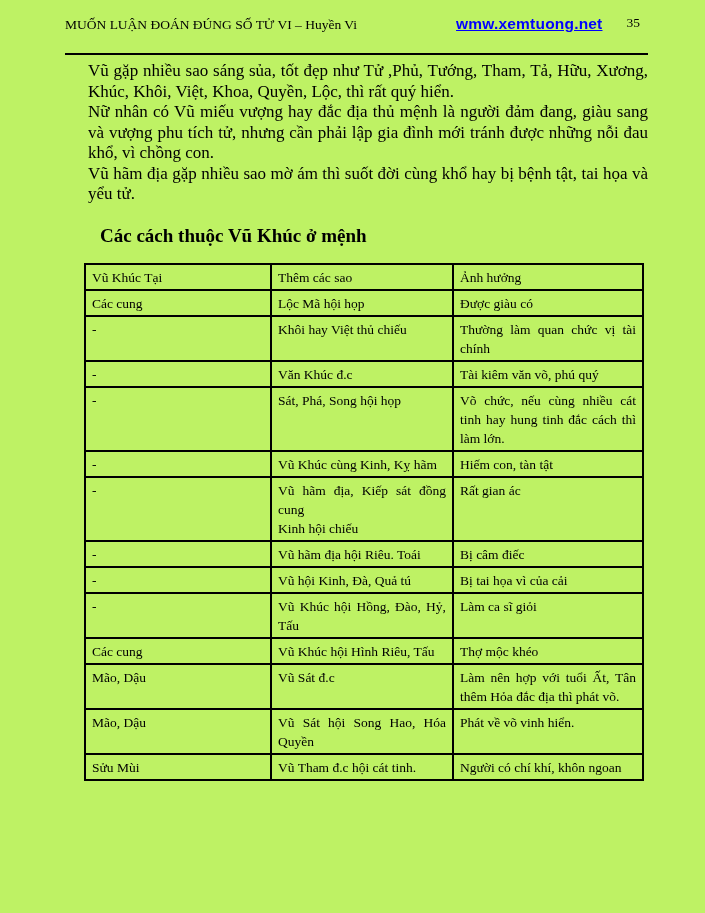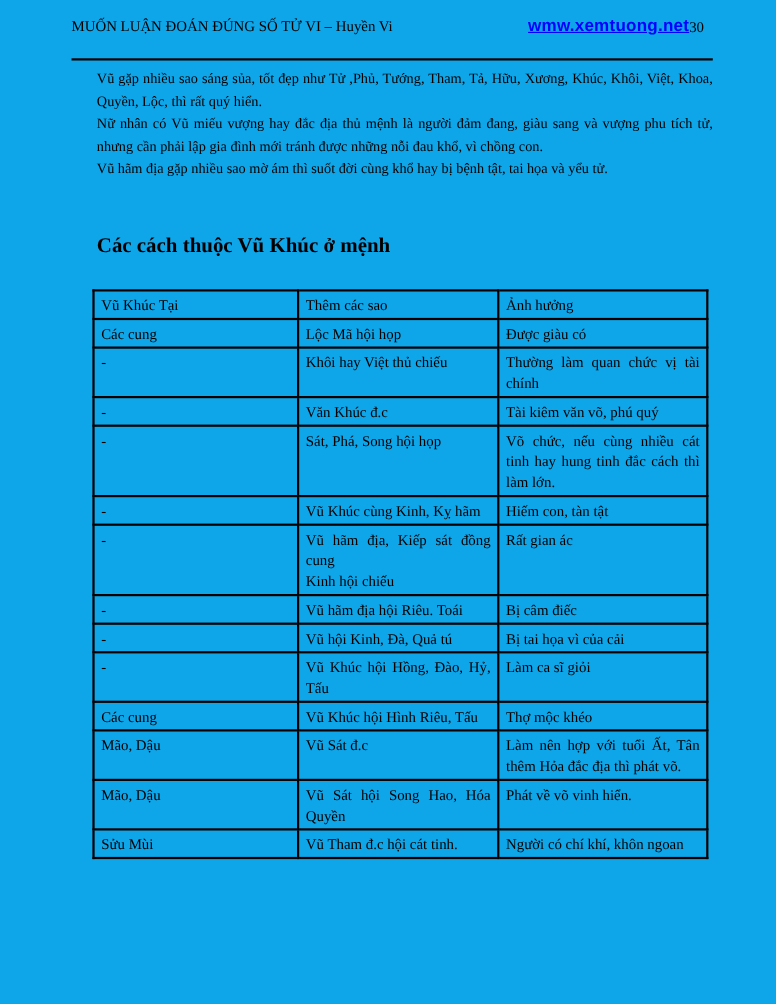--- a/index.html
+++ b/index.html
@@ -1,67 +1,67 @@
 <!DOCTYPE html>
 <html><head>
 <meta charset="utf-8">
 <style>
   * { box-sizing: border-box; }
   html, body { margin: 0; padding: 0; background: #ffffff; }
   .page {
     position: relative;
     width: 705px;
     height: 913px;
-    background: #0ea5e9;
+    background: #bef264;
     color: #000000;
     font-family: "Liberation Serif", serif;
     overflow: hidden;
   }
   .header {
     position: absolute;
     left: 65px;
     top: 15px;
     width: 575px;
     display: flex;
     justify-content: space-between;
     align-items: baseline;
     font-size: 13.5px;
     white-space: nowrap;
   }
-  .header-right { display: flex; align-items: flex-end; }
+  .header-right { display: flex; align-items: flex-start; gap: 24px; }
   .site-link {
     font-family: "Liberation Sans", sans-serif;
     font-weight: bold;
     font-size: 15.5px;
     text-decoration: underline;
     letter-spacing: 0.2px;
   }
   .page-num { font-size: 13.5px; }
   .rule {
     position: absolute;
     left: 65px;
     top: 53px;
     width: 583px;
     border-top: 2px solid #000000;
   }
   .body-text {
     position: absolute;
     left: 88px;
     top: 61px;
     width: 560px;
-    font-size: 13px;
+    font-size: 17px;
     line-height: 20.5px;
     text-align: justify;
   }
   .body-text p { margin: 0; }
   .section-heading {
     position: absolute;
     left: 88px;
     top: 213px;
-    margin: 0;
+    margin: 12px;
     font-size: 19px;
     font-weight: bold;
     white-space: nowrap;
   }
   table.doc-table {
     position: absolute;
     left: 84px;
     top: 263px;
     width: 558px;
     border-collapse: collapse;
@@ -80,21 +80,21 @@
 </style>
 </head>
 <body>
 
 <div class="page">
 
   <div class="header">
     <span>MUỐN LUẬN ĐOÁN ĐÚNG SỐ TỬ VI – Huyền Vi</span>
     <span class="header-right">
       <a class="site-link" href="#" style="color: rgb(0, 0, 255);">wmw.xemtuong.net</a>
-      <span class="page-num">30</span>
+      <span class="page-num">35</span>
     </span>
   </div>
 
   <div class="rule"></div>
 
   <div class="body-text">
     <p>Vũ gặp nhiều sao sáng sủa, tốt đẹp như Tử ,Phủ, Tướng,  Tham, Tả, Hữu, Xương, Khúc, Khôi, Việt, Khoa, Quyền, Lộc, thì rất quý hiển.</p>
     <p>Nữ nhân có Vũ miếu vượng hay đắc địa thủ mệnh là người đảm đang, giàu sang và vượng phu tích tử, nhưng cần phải lập gia đình mới tránh được những nỗi đau khổ, vì chồng con.</p>
     <p>Vũ hãm địa gặp nhiều sao mờ ám thì suốt đời cùng khổ hay bị bệnh tật, tai họa và yểu tử.</p>
   </div>

